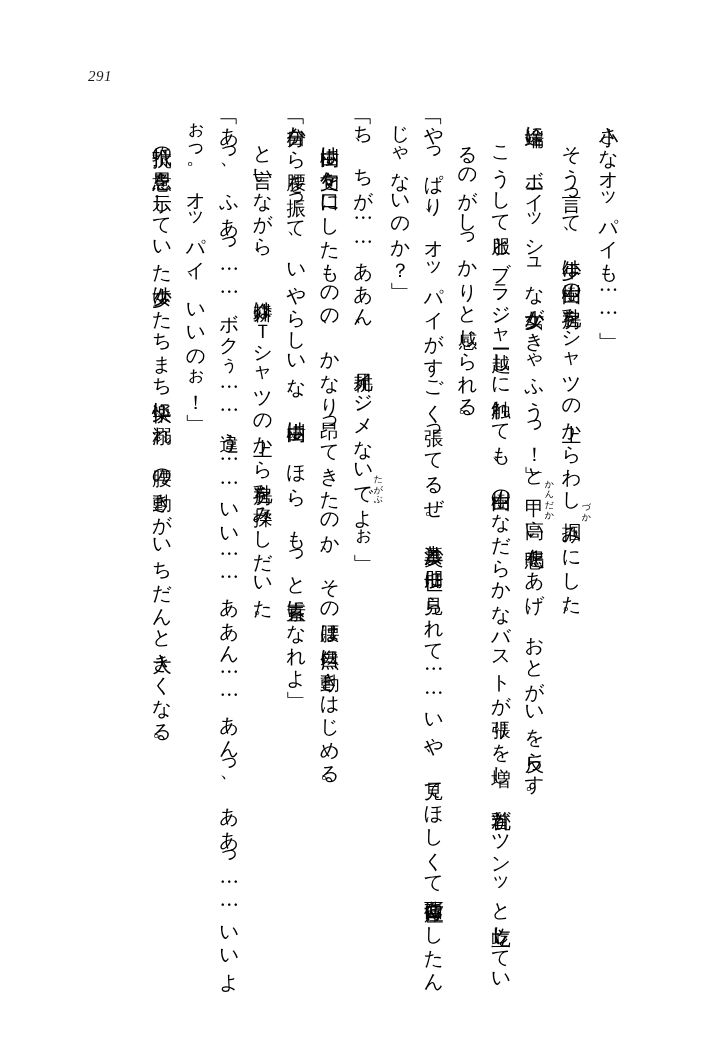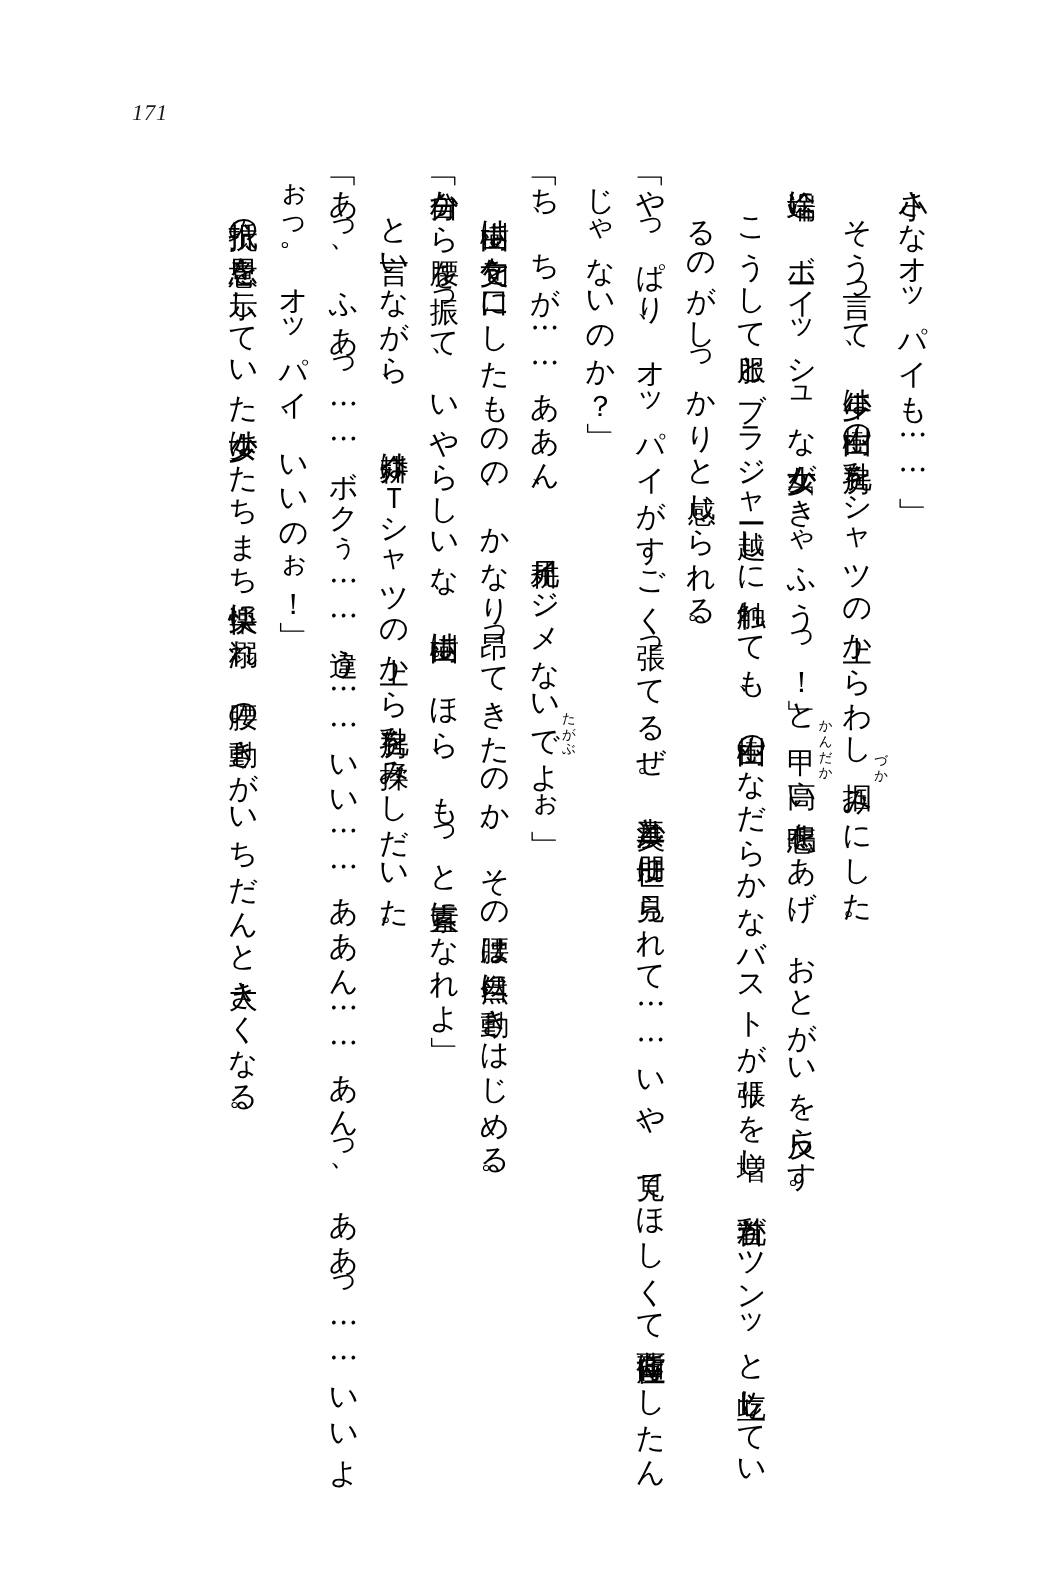--- a/index.html
+++ b/index.html
@@ -56,21 +56,21 @@
     font-size: 9px;
     letter-spacing: 0;
     line-height: 1;
   }
 </style>
 </head>
 <body>
 
 <div class="page">
 
-  <div class="page-number">171</div>
+  <div class="page-number">291</div>
 
   <div class="body-text">
 
     <p><span>小さなオッパイも……」</span></p>
 
     <p class="indent"><span>そう言って、少年は由樹の乳房をシャツの上からわし</span><ruby><span>掴</span><rt>づか</rt></ruby><span>みにした。</span></p>
 
     <p><span>途端に、ボーイッシュな少女が「きゃふうっ！」と</span><ruby><span>甲高</span><rt>かんだか</rt></ruby><span>い悲鳴をあげ、おとがいを反らす。</span></p>
 
     <p class="indent"><span>こうして服とブラジャー越しに触れても、由樹のなだらかなバストが張りを増し、乳首がツンッと屹立しているのがしっかりと感じられる。</span></p>

